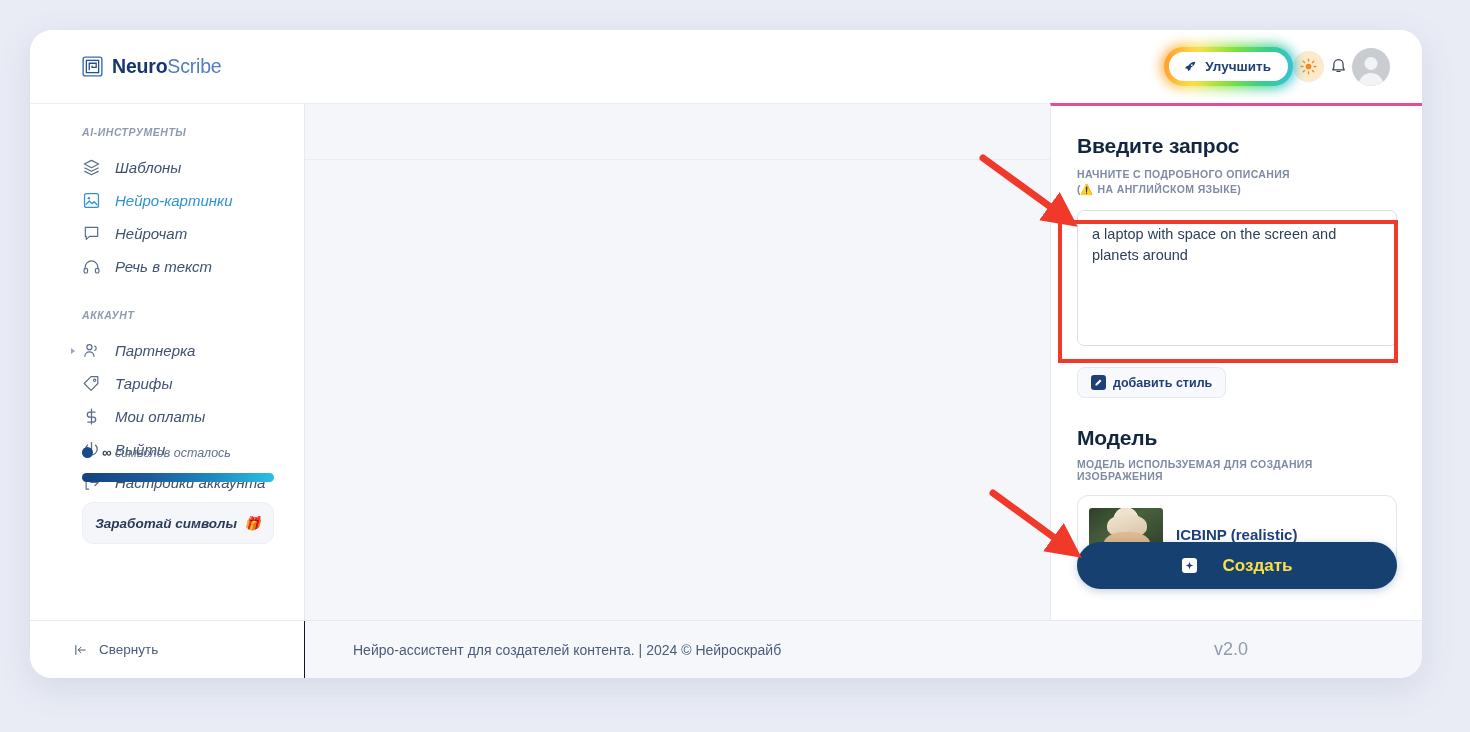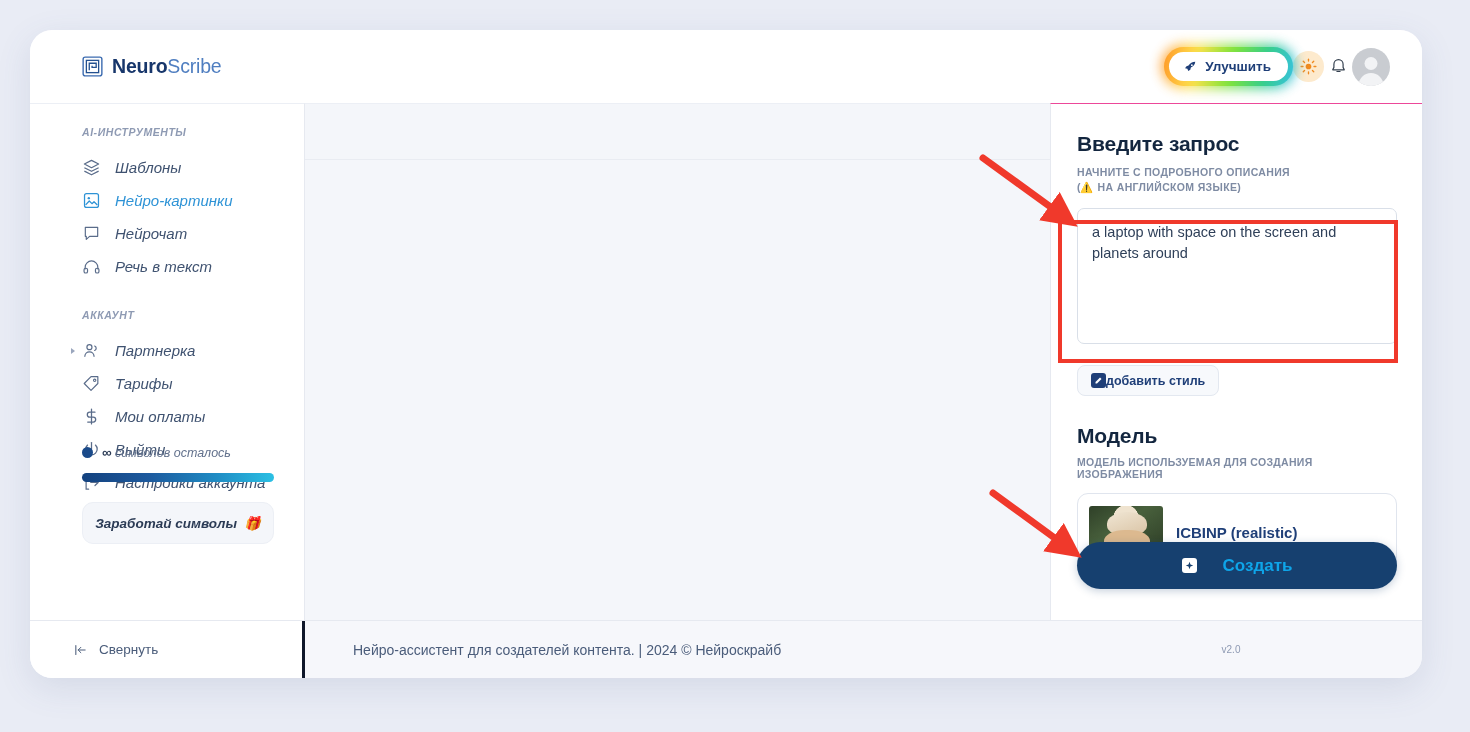--- a/index.html
+++ b/index.html
@@ -185,21 +185,21 @@
   .canvas-divider {
     position: absolute; left: 0; right: 0; top: 55px;
     height: 1px; background: #e9ecf2;
   }
 
   
   .rightpanel {
     width: 372px; flex: 0 0 372px;
     background: #ffffff;
     border-left: 1px solid #e6e9f0;
-    border-top: 1px solid #ec4899;
+    border-top: 3px solid #ec4899;
     padding: 28px 25px 0 26px;
     position: relative;
     overflow: hidden;
   }
   .panel-title {
     font-size: 21px; font-weight: bold;
     color: #13263f; letter-spacing: -0.2px;
     margin-bottom: 9px;
   }
   .panel-sub {
@@ -216,21 +216,21 @@
     font-family: inherit;
     font-size: 14.5px;
     color: #2f4059;
     line-height: 1.45;
     resize: none;
     outline: none;
     background: #fff;
   }
   .style-btn {
     margin-top: 17px;
-    display: inline-flex; align-items: center; 
+    display: inline-flex; align-items: center; gap: 7px;
     background: #f7f9fc;
     border: 1px solid #e3e8f0;
     border-radius: 8px;
     padding: 7px 13px;
     font-size: 12.5px; font-weight: 700; color: #1f3f78;
     cursor: pointer;
     font-family: inherit;
   }
   .style-ico {
     width: 15px; height: 15px; border-radius: 3px;
@@ -284,21 +284,21 @@
   .model-name {
     font-size: 15px; font-weight: 600; color: #1f3f78;
   }
 
   .create-btn {
     position: absolute;
     left: 26px; bottom: 31px;
     width: 320px; height: 47px;
     background: #16406f;
     border: none; border-radius: 24px;
-    color: #0ea5e9;
+    color: #fde047;
     font-family: inherit;
     font-size: 17px; font-weight: bold;
     display: flex; align-items: center; justify-content: center;
     gap: 26px;
     cursor: pointer;
     box-shadow: 0 2px 8px rgba(22,64,111,0.25);
   }
   .create-ico {
     width: 15px; height: 15px; border-radius: 3px;
     background: #ffffff;
@@ -317,31 +317,31 @@
     position: relative;
   }
   .collapse {
     width: 275px; flex: 0 0 275px;
     display: flex; align-items: center; gap: 10px;
     padding-left: 42px;
     font-size: 13.5px; color: #4a5c7a;
     cursor: pointer;
     background: #ffffff;
     height: 100%;
-    border-right: 3px solid #0f172a;
+    border-right: 1px solid #0f172a;
   }
   .footer-mid {
     flex: 1 1 auto;
     padding-left: 48px;
     font-size: 14px; color: #4a5c7a;
   }
   .footer-ver {
     width: 372px; flex: 0 0 372px;
     text-align: center;
-    font-size: 10px; color: #8e9ab3;
+    font-size: 18px; color: #8e9ab3;
     padding-right: 10px;
   }
 
   
   .ann-rect {
     position: absolute;
     border: 4px solid #f0392b;
     pointer-events: none;
     z-index: 60;
   }

